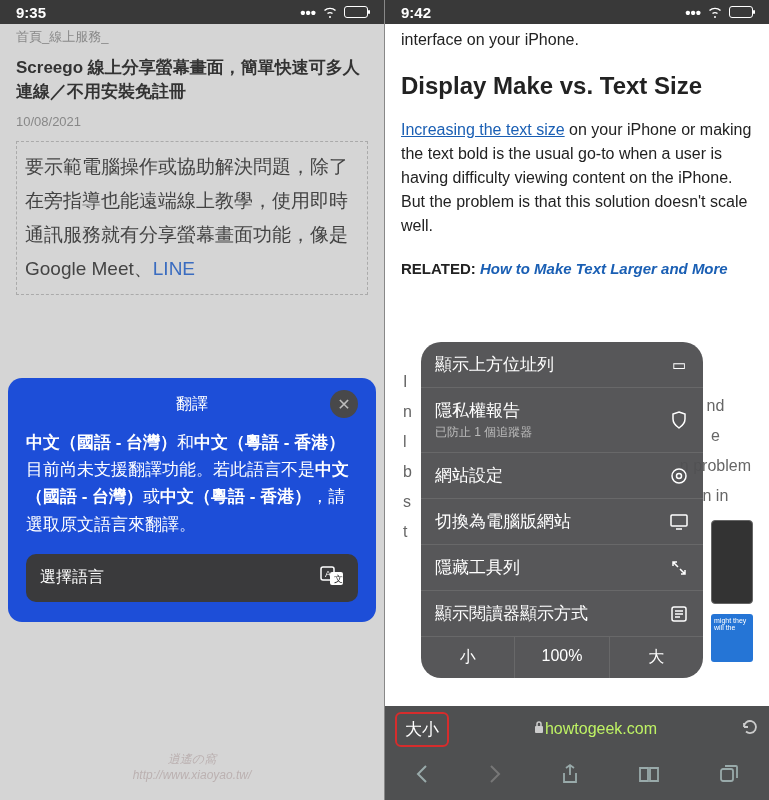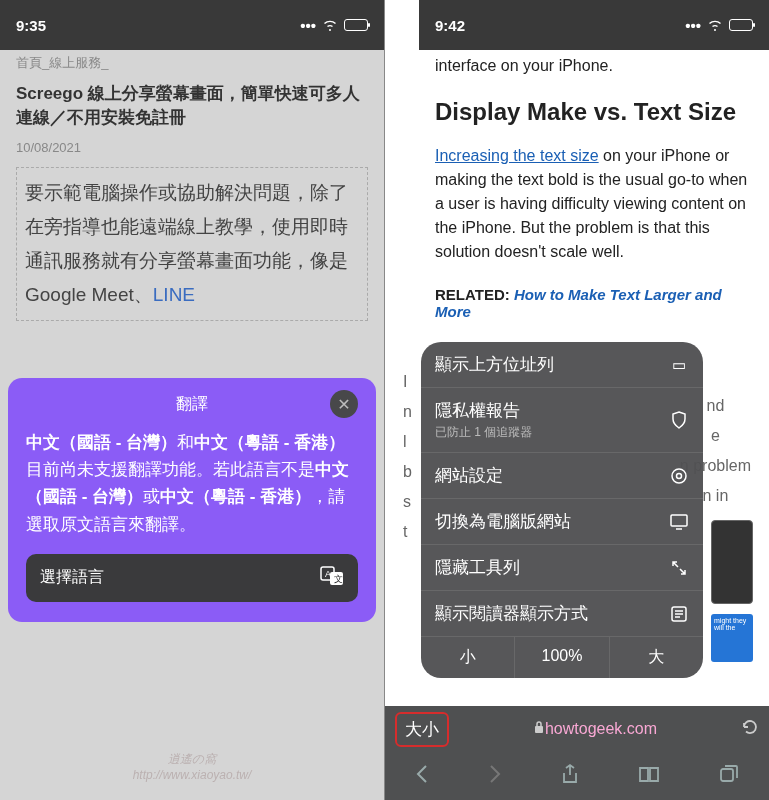--- a/index.html
+++ b/index.html
@@ -1,33 +1,33 @@
 <!DOCTYPE html>
 <html><head>
 <meta charset="utf-8">
 <style>
 * { margin: 0; padding: 0; box-sizing: border-box; }
 body { background: #fff; font-family: -apple-system, "Helvetica Neue", Arial, sans-serif; display: flex; width: 769px; height: 800px; }
 .phone { width: 384px; height: 800px; position: relative; overflow: hidden; }
 .phone.left { background: #d5d5d5; }
-.phone.right { background: #fff; padding-left: 34px; }
+.phone.right { background: #fff; }
 .divider { width: 1px; background: #888; }
 
-.status-bar { height: 50px; display: flex; justify-content: space-between; align-items: center; padding: 0 16px; color: #fff; font-weight: 600; font-size: 15px; }
+.status-bar { height: 24px; display: flex; justify-content: space-between; align-items: center; padding: 0 16px; color: #fff; font-weight: 600; font-size: 15px; }
 .status-dark { background: #393939; }
 .status-icons { display: flex; gap: 6px; align-items: center; }
 
 .l-content { padding: 0 16px; background: rgba(213,213,213,0.9); height: 760px; }
 .l-breadcrumb { font-size: 13px; color: #888; padding: 4px 0; }
 .l-title { font-size: 17px; font-weight: 700; color: #333; line-height: 1.4; padding: 6px 0; }
 .l-date { font-size: 13px; color: #888; padding: 4px 0 12px; }
 .l-body { font-size: 19px; color: #444; line-height: 1.8; border: 1px dashed #aaa; padding: 8px; }
 .l-body .link { color: #3a6cc0; margin-top: 48px; }
 
-.sheet { position: absolute; left: 8px; right: 8px; top: 378px; background: #8b5cf6; border-radius: 14px; color: #fff; padding: 16px 18px 20px; }
+.sheet { position: absolute; left: 8px; right: 8px; top: 378px; background: #1d4ed8; border-radius: 14px; color: #fff; padding: 16px 18px 20px; }
 .sheet-header { text-align: center; position: relative; padding-bottom: 14px; }
 .sheet-title { font-size: 16px; }
 .sheet-close { position: absolute; right: 0; top: -4px; width: 28px; height: 28px; background: #48484a; border-radius: 50%; display: flex; align-items: center; justify-content: center; color: #bbb; font-size: 16px; }
 .sheet-body { font-size: 17px; line-height: 1.6; text-align: left; padding-bottom: 16px; }
 .sheet-body b { font-weight: 700; }
 .lang-btn { background: #3a3a3c; border-radius: 10px; padding: 12px 14px; display: flex; justify-content: space-between; align-items: center; font-size: 16px; }
 
 .watermark { position: absolute; bottom: 18px; left: 50%; transform: translateX(-50%); text-align: center; color: #a99; font-size: 12px; opacity: .6; font-style: italic; }
 
 
@@ -43,21 +43,21 @@
 .popup { position: absolute; left: 36px; right: 66px; top: 342px; background: rgba(80,80,82,0.96); border-radius: 20px; color: #fff; overflow: hidden; }
 .popup-item { display: flex; justify-content: space-between; align-items: center; padding: 11px 14px; border-bottom: 1px solid rgba(255,255,255,0.1); font-size: 17px; }
 .popup-item .sub { font-size: 12px; color: #bbb; display: block; margin-top: 2px; }
 .popup-icon { width: 20px; display: flex; justify-content: center; font-size: 15px; }
 .zoom-row { display: flex; }
 .zoom-row > div { flex: 1; text-align: center; padding: 10px 0; font-size: 16px; border-right: 1px solid rgba(255,255,255,0.1); }
 .zoom-row > div:last-child { border-right: none; }
 
 .bottombar { position: absolute; left: 0; right: 0; bottom: 48px; height: 46px; background: #4f5051; display: flex; align-items: center; padding: 0 10px; gap: 8px; color: #ddd; }
 .aa-btn { border: 2px solid #d62c2c; border-radius: 6px; padding: 4px 8px; font-size: 17px; color: #fff; }
-.url-text { flex: 1; text-align: center; font-size: 16px; color: #f9a8d4; display: flex; align-items: center; justify-content: center; gap: 0; }
+.url-text { flex: 1; text-align: center; font-size: 16px; color: #bef264; display: flex; align-items: center; justify-content: center; gap: 0; }
 .reload { font-size: 18px; color: #ccc; }
 
 .toolbar { position: absolute; left: 0; right: 0; bottom: 0; height: 48px; background: #4f5051; display: flex; justify-content: space-around; align-items: center; color: #aaa; font-size: 20px; }
 .wifi { width: 16px; }
 .batt { width: 24px; height: 12px; border: 1px solid #fff; border-radius: 3px; position: relative; }
 .batt::after { content: ''; position: absolute; right: -3px; top: 3px; width: 2px; height: 4px; background: #fff; border-radius: 1px; }
 .batt-fill { background: #fff; height: 100%; width: 40%; border-radius: 1px; }
 
 .text-trail { color: #666; font-size: 16px; line-height: 1.5; padding-left: 2px; }
 .text-trail span { display: block; }

